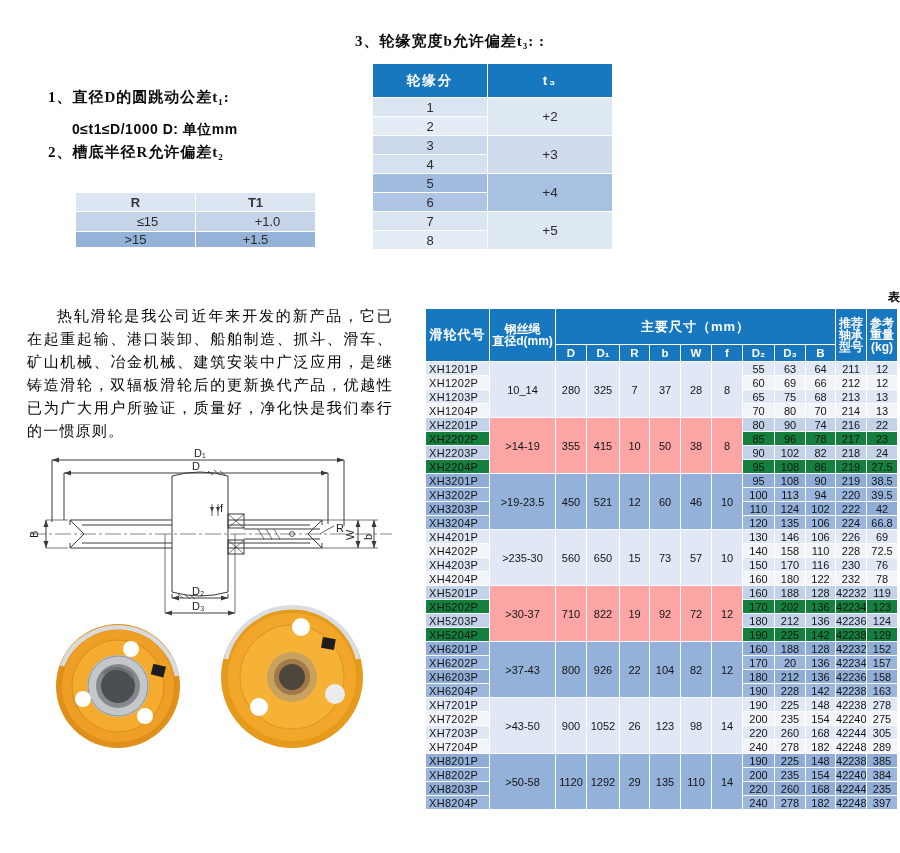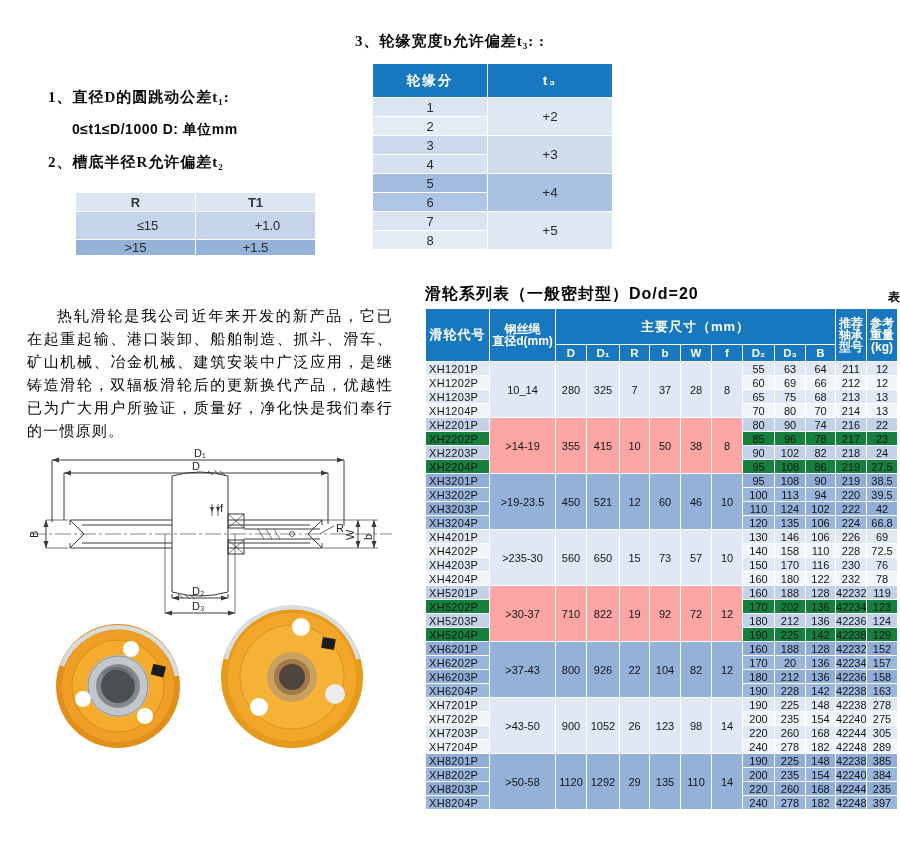--- a/index.html
+++ b/index.html
@@ -16,21 +16,21 @@
   
   .intro { width:366px; font-size:15px; line-height:23px; text-align:justify; text-indent:2em;
            letter-spacing:1.2px; color:#060606; font-weight:500; }
 
   
   table { border-collapse:collapse; table-layout:fixed; }
   td,th { border:1px solid #ffffff; text-align:center; vertical-align:middle; overflow:hidden; }
 
   #radius-table { width:240px; font-size:13px; color:#2a2a2a; }
   #radius-table th { background:#dce6f2; height:19px; font-weight:bold; color:#333; }
-  #radius-table tr.rt-light td { background:#c6d4ea; height:28px;padding-left:24px; }
+  #radius-table tr.rt-light td { background:#c6d4ea; height:20px;padding-left:24px; }
   #radius-table tr.rt-mid td { background:#95b3d8; height:16px; }
 
   
   #rim-table { width:240px; font-size:13px; color:#2a2a2a; }
   #rim-table th { background:#1878bf; color:#fff; height:34px; font-size:13.5px; font-weight:bold; letter-spacing:2px; }
   #rim-table td { height:19px; }
   #rim-table td.val { font-size:13.5px; }
   tr.pale  td { background:#dbe5f1; }  tr.pale.alt  td { background:#e4ecf6; }
   tr.soft  td { background:#ccd9ec; }  tr.soft.alt  td { background:#d5e0f0; }
   tr.midp  td { background:#a2bcdf; }  tr.midp.alt  td { background:#aec5e5; }
@@ -60,21 +60,21 @@
   
   .dwg text { font-family:"Liberation Sans","DejaVu Sans",sans-serif; font-size:11px; fill:#222; }
 </style>
 </head>
 <body>
 
 <div id="page">
 
   <div class="abs note-title" style="left:48px; top:88px;">1、直径D的圆跳动公差t₁:</div>
   <div class="abs note-formula" style="left:72px; top:121px;">0≤t1≤D/1000  D: 单位mm</div>
-  <div class="abs note-title" style="left:48px; top:153px;">2、槽底半径R允许偏差t₂</div>
+  <div class="abs note-title" style="left:48px; top:143px;">2、槽底半径R允许偏差t₂</div>
 
   <table id="radius-table" class="abs" style="left:75px; top:192px;">
     <colgroup>
         <col style="width:120px">
         <col style="width:120px">
       </colgroup>
     <thead>
       <tr>
         <th>R</th>
         <th>T1</th>
@@ -253,21 +253,20 @@
       <circle cx="247" cy="75" r="25" fill="#c9a15f"></circle>
       <circle cx="247" cy="75" r="18" fill="#a3794a"></circle>
       <circle cx="247" cy="75" r="13" fill="#4e463c"></circle>
       <circle cx="256" cy="25" r="9" fill="#ffffff"></circle>
       <circle cx="214" cy="105" r="9" fill="#ffffff"></circle>
       <circle cx="290" cy="92" r="10" fill="#ececec"></circle>
       <rect x="277" y="36" width="13" height="11" fill="#1d1d1d" transform="rotate(10 283 41)"></rect>
     </g>
   </svg>
 
-  <div class="abs series-title" style="left:425px; top:284px;">滑轮系列表（一般密封型）Do/d=20</div>
   <div class="abs table-no" style="left:855px; top:289px;margin-left:33px;">表1</div>
 
   <table id="series-table" class="abs" style="left:425px; top:308px;">
     <colgroup>
       <col style="width:64px">
         <col style="width:66px">
       <col style="width:31px">
         <col style="width:33px">
         <col style="width:30px">
       <col style="width:31px">

